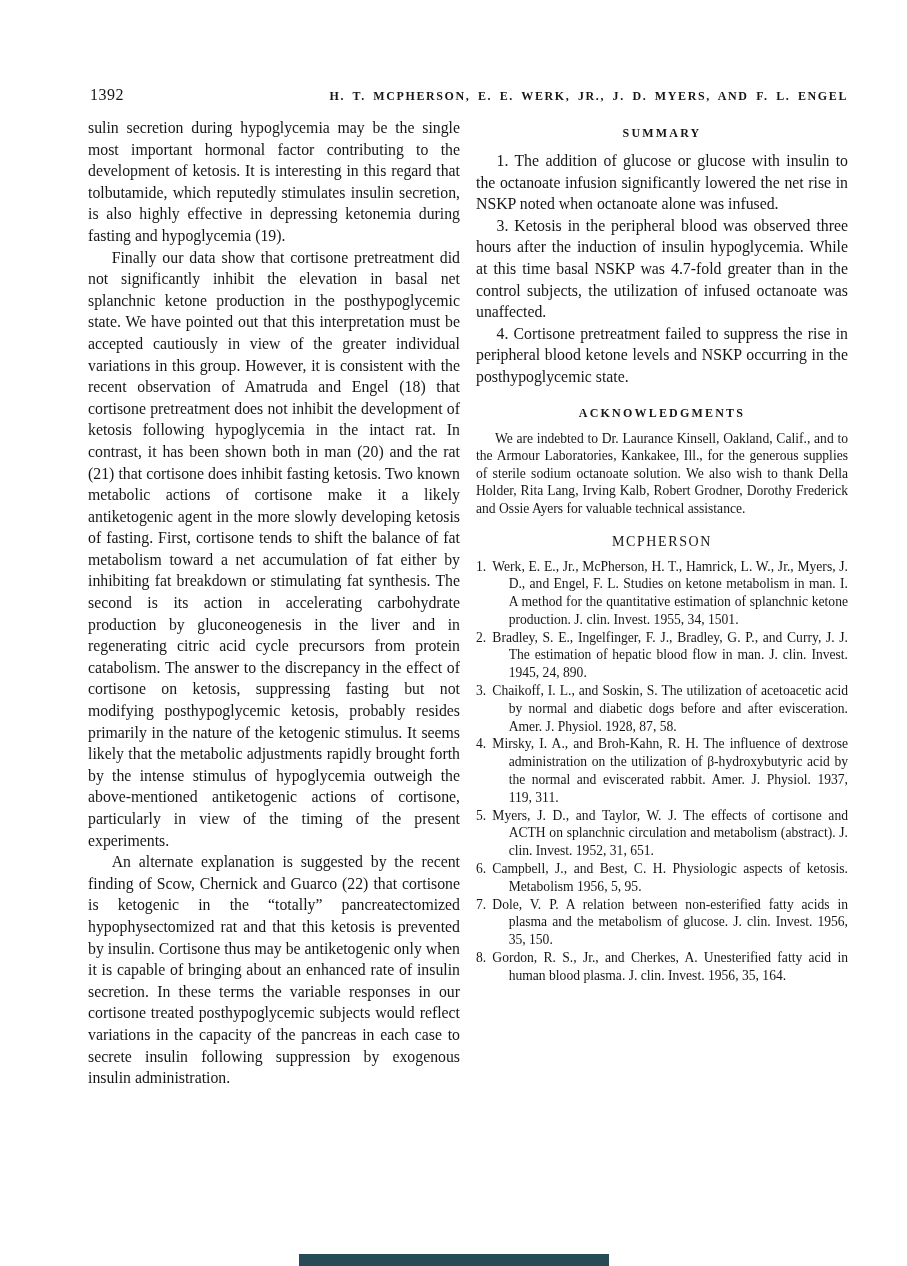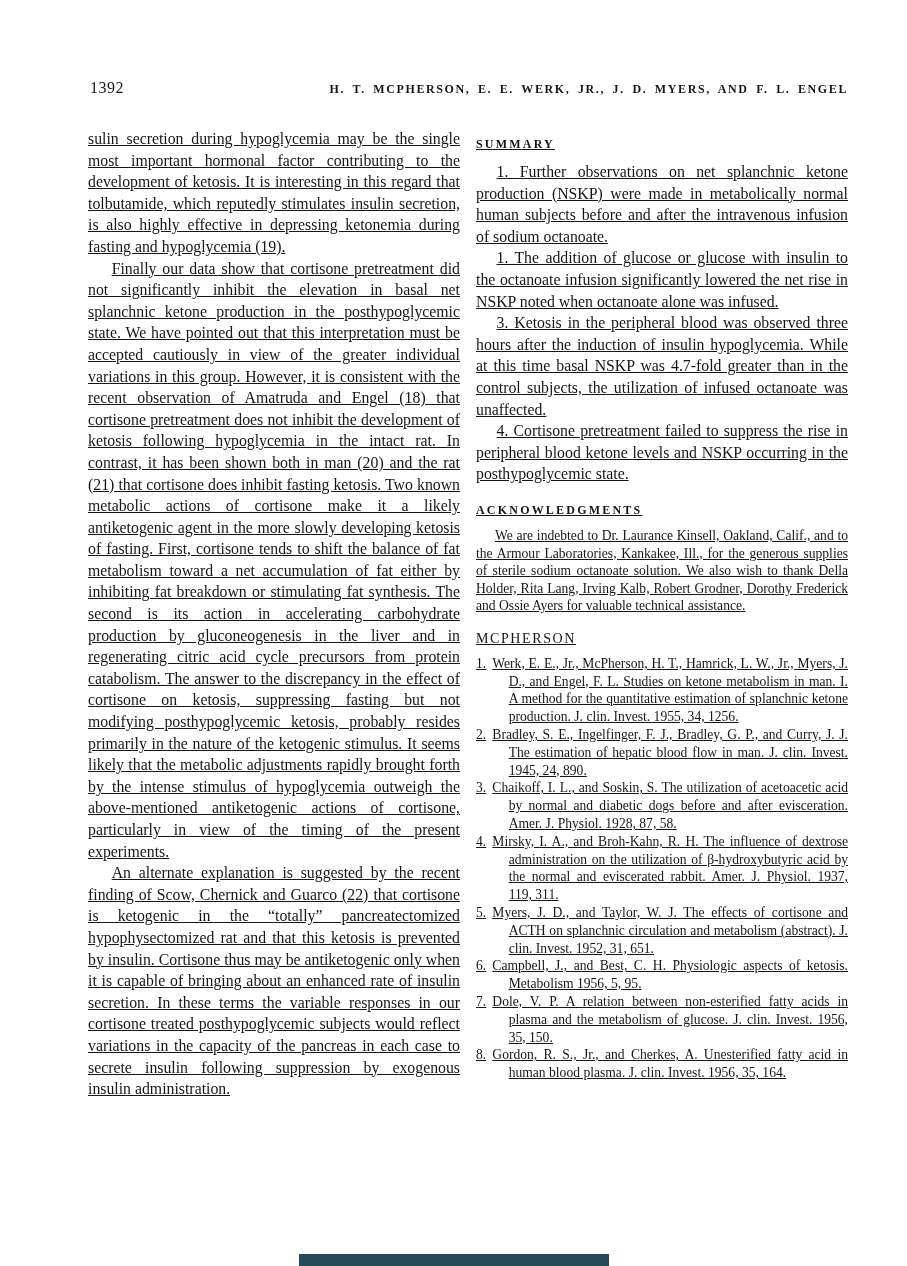--- a/index.html
+++ b/index.html
@@ -8,21 +8,21 @@
     width: 907px;
     height: 1266px;
     margin: 0 auto;
     background: #ffffff;
     font-family: "Liberation Serif", "DejaVu Serif", serif;
     color: #161616;
     overflow: hidden;
   }
   .running-header {
     position: absolute;
-    top: 79px;
+    top: 86px;
     left: 88px;
     right: 59px;
     height: 20px;
   }
   .page-number {
     position: absolute;
     left: 2px;
     top: 0;
     font-size: 16px;
     letter-spacing: 0.5px;
@@ -33,41 +33,40 @@
     right: 0;
     top: 3px;
     text-align: right;
     font-size: 12px;
     font-weight: bold;
     letter-spacing: 1.6px;
     word-spacing: 3px;
   }
   .columns {
     position: absolute;
-    top: 128px;
+    top: 117px;
     left: 88px;
     width: 760px;
     display: flex;
     gap: 16px;
-    text-decoration: underline;
   }
   .col { flex: 1 1 0; }
 
   .body-par {
     margin: 0;
     font-size: 15.8px;
     line-height: 21.6px;
     text-align: justify;
     text-indent: 1.5em;
   }
   .body-par.no-indent { text-indent: 0; }
 
   .section-heading {
     margin: 9px 0 9px 0;
-    text-align: left;
+    text-align: center;
     font-size: 12px;
     font-weight: bold;
     letter-spacing: 2.2px;
   }
   .section-heading.refs {
     font-size: 14px;
     font-weight: normal;
     letter-spacing: 1.6px;
     margin: 16px 0 8px 0;
   }
@@ -122,31 +121,30 @@
 
     <div class="col">
       <p class="body-par no-indent">sulin secretion during hypoglycemia may be the single most important hormonal factor contributing to the development of ketosis.  It is interesting in this regard that tolbutamide, which reputedly stimulates insulin secretion, is also highly effective in depressing ketonemia during fasting and hypoglycemia (19).</p>
       <p class="body-par">Finally our data show that cortisone pretreatment did not significantly inhibit the elevation in basal net splanchnic ketone production in the posthypoglycemic state.  We have pointed out that this interpretation must be accepted cautiously in view of the greater individual variations in this group.  However, it is consistent with the recent observation of Amatruda and Engel (18) that cortisone pretreatment does not inhibit the development of ketosis following hypoglycemia in the intact rat.  In contrast, it has been shown both in man (20) and the rat (21) that cortisone does inhibit fasting ketosis.  Two known metabolic actions of cortisone make it a likely antiketogenic agent in the more slowly developing ketosis of fasting.  First, cortisone tends to shift the balance of fat metabolism toward a net accumulation of fat either by inhibiting fat breakdown or stimulating fat synthesis.  The second is its action in accelerating carbohydrate production by gluconeogenesis in the liver and in regenerating citric acid cycle precursors from protein catabolism.  The answer to the discrepancy in the effect of cortisone on ketosis, suppressing fasting but not modifying posthypoglycemic ketosis, probably resides primarily in the nature of the ketogenic stimulus.  It seems likely that the metabolic adjustments rapidly brought forth by the intense stimulus of hypoglycemia outweigh the above-mentioned antiketogenic actions of cortisone, particularly in view of the timing of the present experiments.</p>
       <p class="body-par">An alternate explanation is suggested by the recent finding of Scow, Chernick and Guarco (22) that cortisone is ketogenic in the “totally” pancreatectomized hypophysectomized rat and that this ketosis is prevented by insulin.  Cortisone thus may be antiketogenic only when it is capable of bringing about an enhanced rate of insulin secretion.  In these terms the variable responses in our cortisone treated posthypoglycemic subjects would reflect variations in the capacity of the pancreas in each case to secrete insulin following suppression by exogenous insulin administration.</p>
     </div>
 
     <div class="col">
 
       <h2 class="section-heading">SUMMARY</h2>
-      <p class="summary-item">1. Further observations on net splanchnic ketone production (NSKP) were made in metabolically normal human subjects before and after the intravenous infusion of sodium octanoate.</p>
       <p class="summary-item">1. The addition of glucose or glucose with insulin to the octanoate infusion significantly lowered the net rise in NSKP noted when octanoate alone was infused.</p>
       <p class="summary-item">3. Ketosis in the peripheral blood was observed three hours after the induction of insulin hypoglycemia.  While at this time basal NSKP was 4.7-fold greater than in the control subjects, the utilization of infused octanoate was unaffected.</p>
       <p class="summary-item">4. Cortisone pretreatment failed to suppress the rise in peripheral blood ketone levels and NSKP occurring in the posthypoglycemic state.</p>
 
       <h2 class="section-heading acks">ACKNOWLEDGMENTS</h2>
       <p class="ack-text">We are indebted to Dr. Laurance Kinsell, Oakland, Calif., and to the Armour Laboratories, Kankakee, Ill., for the generous supplies of sterile sodium octanoate solution.  We also wish to thank Della Holder, Rita Lang, Irving Kalb, Robert Grodner, Dorothy Frederick and Ossie Ayers for valuable technical assistance.</p>
 
       <h2 class="section-heading refs">MCPHERSON</h2>
       <div class="ref-list">
-        <p class="ref-item"><span class="ref-num">1.</span><span>Werk, E. E., Jr., McPherson, H. T., Hamrick, L. W., Jr., Myers, J. D., and Engel, F. L.  Studies on ketone metabolism in man.  I. A method for the quantitative estimation of splanchnic ketone production.  J. clin. Invest. 1955, 34, 1256.</span></p>
+        <p class="ref-item"><span class="ref-num">1.</span><span>Werk, E. E., Jr., McPherson, H. T., Hamrick, L. W., Jr., Myers, J. D., and Engel, F. L.  Studies on ketone metabolism in man.  I. A method for the quantitative estimation of splanchnic ketone production.  J. clin. Invest. 1955, 34, 1501.</span></p>
         <p class="ref-item"><span class="ref-num">2.</span><span>Bradley, S. E., Ingelfinger, F. J., Bradley, G. P., and Curry, J. J.  The estimation of hepatic blood flow in man.  J. clin. Invest. 1945, 24, 890.</span></p>
         <p class="ref-item"><span class="ref-num">3.</span><span>Chaikoff, I. L., and Soskin, S.  The utilization of acetoacetic acid by normal and diabetic dogs before and after evisceration.  Amer. J. Physiol. 1928, 87, 58.</span></p>
         <p class="ref-item"><span class="ref-num">4.</span><span>Mirsky, I. A., and Broh-Kahn, R. H.  The influence of dextrose administration on the utilization of β-hydroxybutyric acid by the normal and eviscerated rabbit.  Amer. J. Physiol. 1937, 119, 311.</span></p>
         <p class="ref-item"><span class="ref-num">5.</span><span>Myers, J. D., and Taylor, W. J.  The effects of cortisone and ACTH on splanchnic circulation and metabolism (abstract).  J. clin. Invest. 1952, 31, 651.</span></p>
         <p class="ref-item"><span class="ref-num">6.</span><span>Campbell, J., and Best, C. H.  Physiologic aspects of ketosis.  Metabolism 1956, 5, 95.</span></p>
         <p class="ref-item"><span class="ref-num">7.</span><span>Dole, V. P.  A relation between non-esterified fatty acids in plasma and the metabolism of glucose.  J. clin. Invest. 1956, 35, 150.</span></p>
         <p class="ref-item"><span class="ref-num">8.</span><span>Gordon, R. S., Jr., and Cherkes, A.  Unesterified fatty acid in human blood plasma.  J. clin. Invest. 1956, 35, 164.</span></p>
       </div>
 
     </div>

